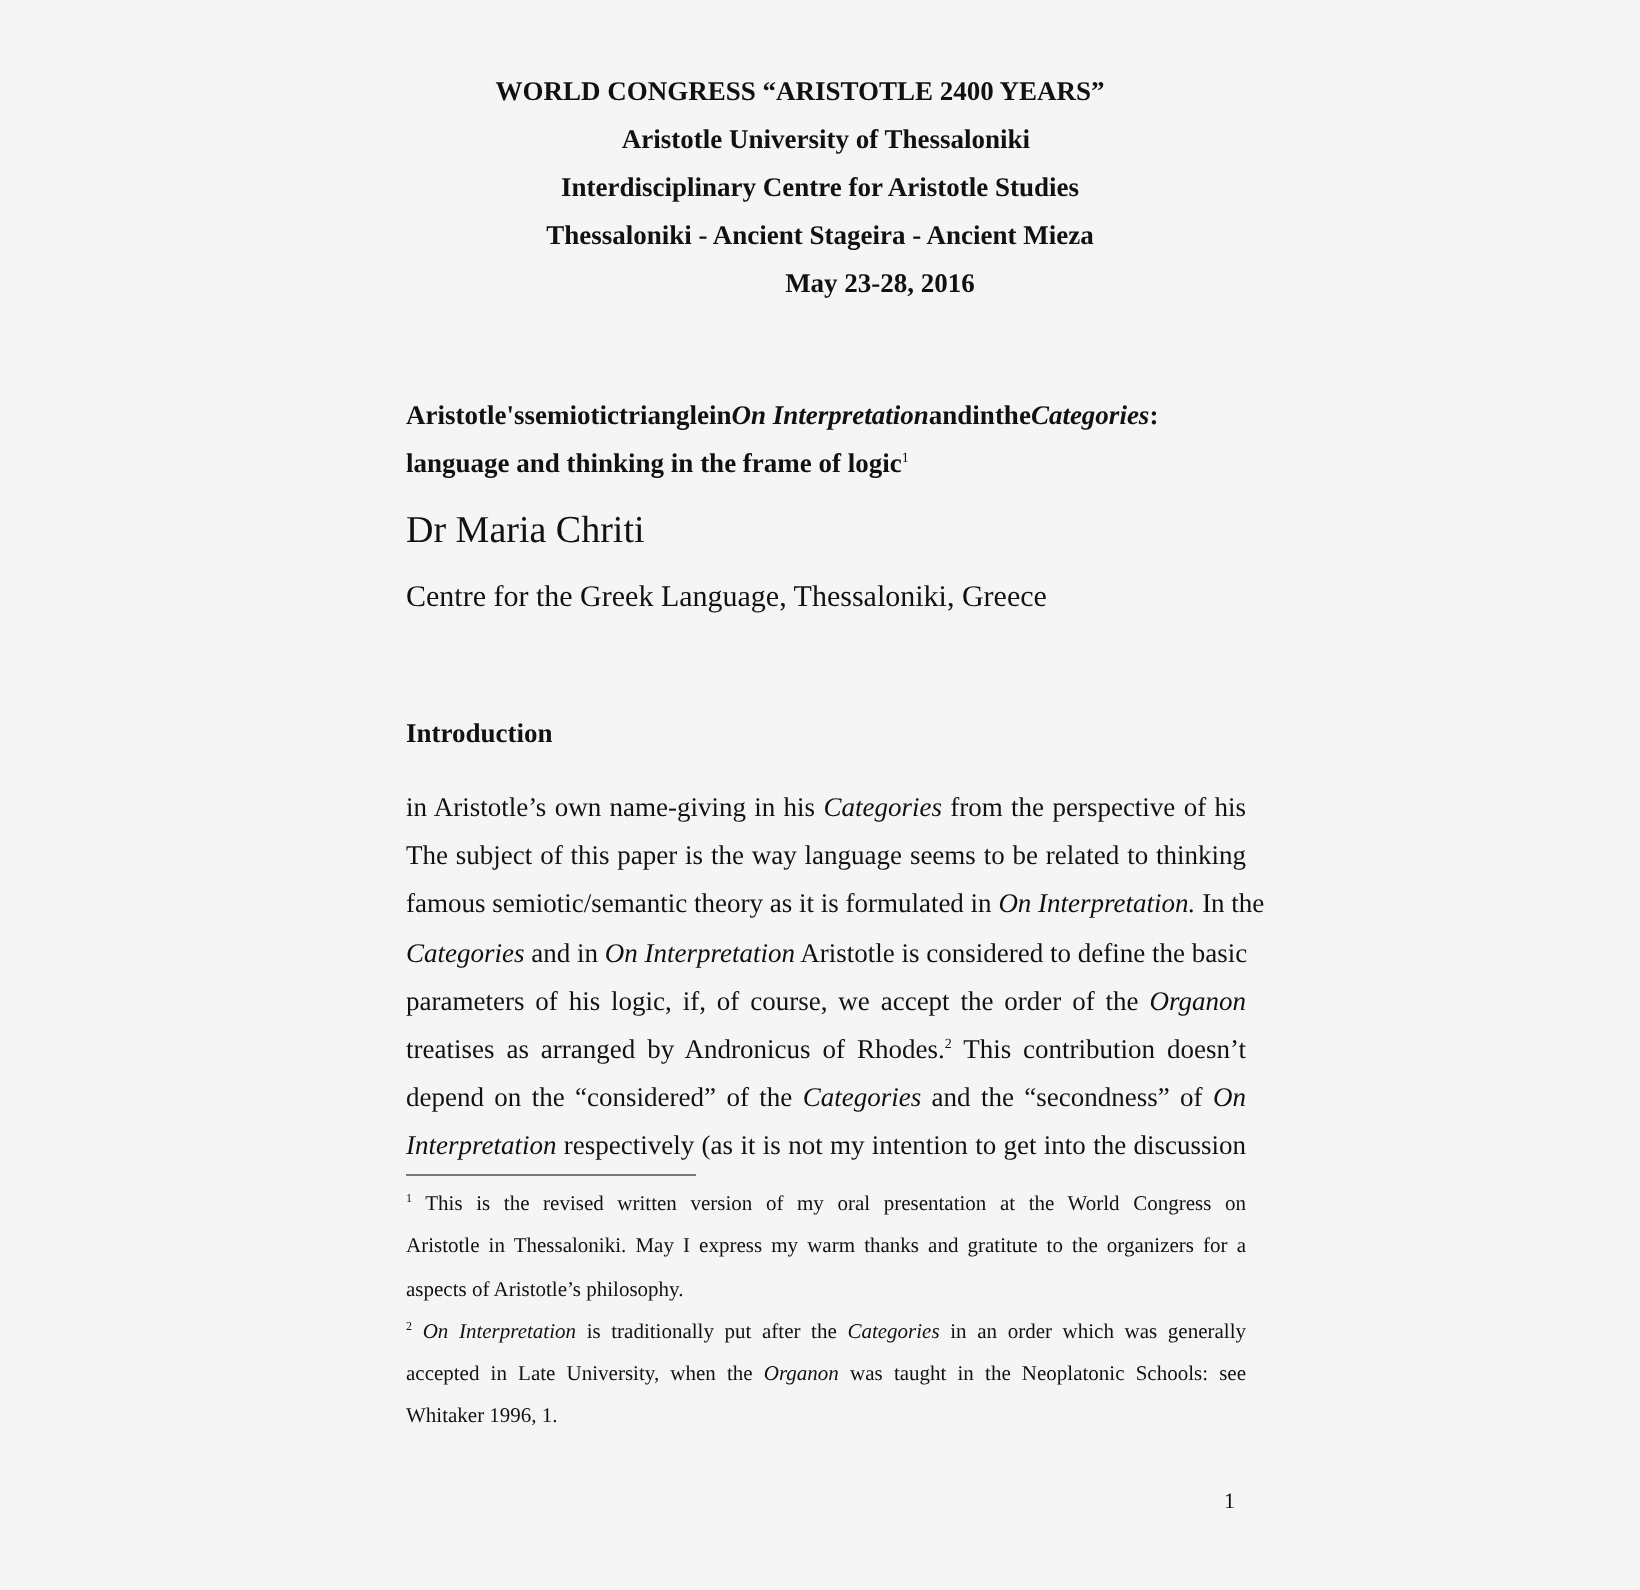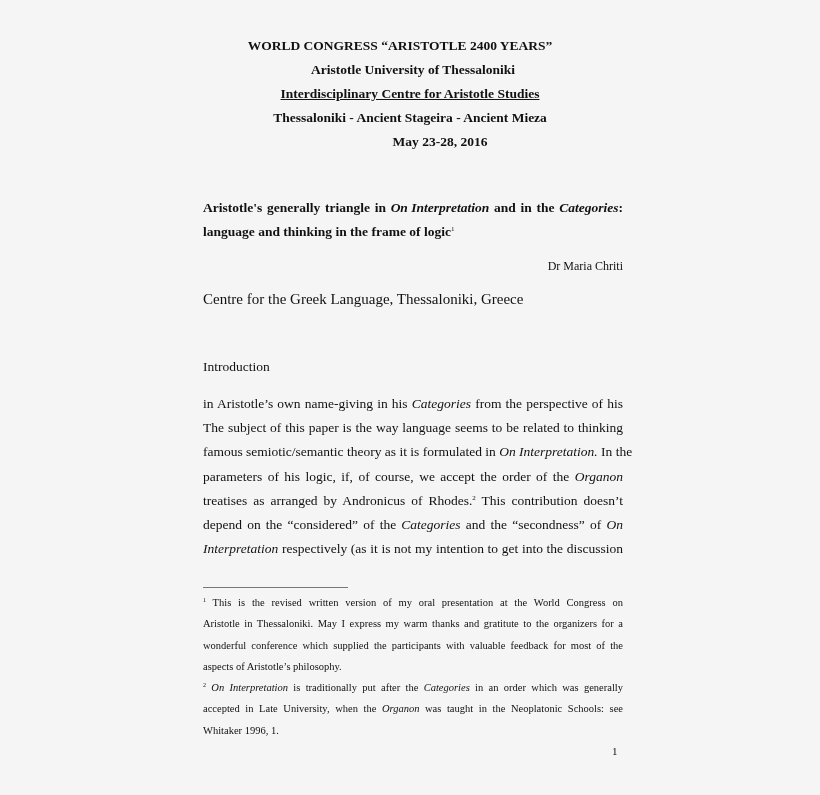--- a/index.html
+++ b/index.html
@@ -25,63 +25,62 @@
       left: 0;
       width: 820px;
       text-align: center;
       font-weight: bold;
       font-size: 13.5px;
       line-height: 18px;
       white-space: nowrap;
     }
     .hl-1 { top: 37px; left: -10px; }
     .hl-2 { top: 61px; left: 3px; }
-    .hl-3 { top: 85px; left: 0px; text-decoration: underline; }
+    .hl-3 { top: 85px; left: 0px; }
     .hl-4 { top: 109px; left: 0px; }
     .hl-5 { top: 133px; left: 30px; }
 
     .block {
       position: absolute;
       left: 203px;
       width: 420px;
     }
     .title {
       top: 196px;
       font-weight: bold;
       font-size: 13.5px;
       line-height: 24px;
     }
     .title .line1 {
       display: flex;
-      justify-content: space-between;
+      justify-content: flex-start;
       white-space: nowrap;
     }
     .title .line2 { white-space: nowrap; }
     .title i { font-weight: bold; }
     sup {
       font-size: 7px;
       line-height: 0;
       vertical-align: 5px;
       font-weight: normal;
     }
     .author {
       top: 257px;
-      font-size: 12px;
+      font-size: 19px;
       line-height: 18px;
-      text-align: right;
     }
     .affil {
       top: 290px;
       font-size: 15px;
       line-height: 18px;
       white-space: nowrap;
     }
     .intro-heading {
       top: 358px;
-      font-weight: normal;
+      font-weight: bold;
       font-size: 13.5px;
       line-height: 18px;
     }
     .body-text {
       top: 392px;
       font-size: 13.5px;
       line-height: 24.2px;
     }
     .body-text .ln {
       display: block;
@@ -129,21 +128,21 @@
 
   <div class="header-line hl-1">WORLD CONGRESS “ARISTOTLE 2400 YEARS”</div>
   <div class="header-line hl-2">Aristotle University of Thessaloniki</div>
   <div class="header-line hl-3">Interdisciplinary Centre for Aristotle Studies</div>
   <div class="header-line hl-4">Thessaloniki - Ancient Stageira - Ancient Mieza</div>
   <div class="header-line hl-5">May 23-28, 2016</div>
 
   <div class="block title">
     <div class="line1">
       <span>Aristotle's</span>
-      <span>generally</span>
+      <span>semiotic</span>
       <span>triangle</span>
       <span>in</span>
       <i>On Interpretation</i>
       <span>and</span>
       <span>in</span>
       <span>the</span>
       <span><i>Categories</i><span>:</span></span>
     </div>
     <div class="line2">
       <span>language and thinking in the frame of logic</span><sup>1</sup>
@@ -152,32 +151,32 @@
 
   <div class="block author">Dr Maria Chriti</div>
   <div class="block affil">Centre for the Greek Language, Thessaloniki, Greece</div>
 
   <div class="block intro-heading">Introduction</div>
 
   <div class="block body-text">
     <span class="ln"><span>in Aristotle’s own name-giving in his </span><i>Categories</i><span> from the perspective of his</span></span>
     <span class="ln"><span>The subject of this paper is the way language seems to be related to thinking</span></span>
     <span class="ln"><span>famous semiotic/semantic theory as it is formulated in </span><i>On Interpretation.</i><span> In the</span></span>
+    <span class="ln"><i>Categories</i><span> and in </span><i>On Interpretation</i><span> Aristotle is considered to define the basic</span></span>
     <span class="ln"><span>parameters of his logic, if, of course, we accept the order of the </span><i>Organon</i></span>
     <span class="ln"><span>treatises as arranged by Andronicus of Rhodes.</span><sup>2</sup><span> This contribution doesn’t</span></span>
     <span class="ln"><span>depend on the “considered” of the </span><i>Categories</i><span> and the “secondness” of </span><i>On</i></span>
     <span class="ln"><i>Interpretation</i><span> respectively (as it is not my intention to get into the discussion</span></span>
   </div>
 
   <div class="fn-sep"></div>
 
   <div class="block footnotes">
     <span class="ln"><sup>1</sup><span> This is the revised written version of my oral presentation at the World Congress on</span></span>
     <span class="ln"><span>Aristotle in Thessaloniki. May I express my warm thanks and gratitute to the organizers for a</span></span>
-    <span class="ln"><span>wonderful conference which supplied the participants with valuable feedback for most of the</span></span>
     <span class="ln last"><span>aspects of Aristotle’s philosophy.</span></span>
     <span class="ln"><sup>2</sup> <i>On Interpretation</i><span> is traditionally put after the </span><i>Categories</i><span> in an order which was generally</span></span>
     <span class="ln"><span>accepted in Late University, when the </span><i>Organon</i><span> was taught in the Neoplatonic Schools: see</span></span>
     <span class="ln last"><span>Whitaker 1996, 1.</span></span>
   </div>
 
   <div class="page-number">1</div>
 </div>
 
 </body></html>

